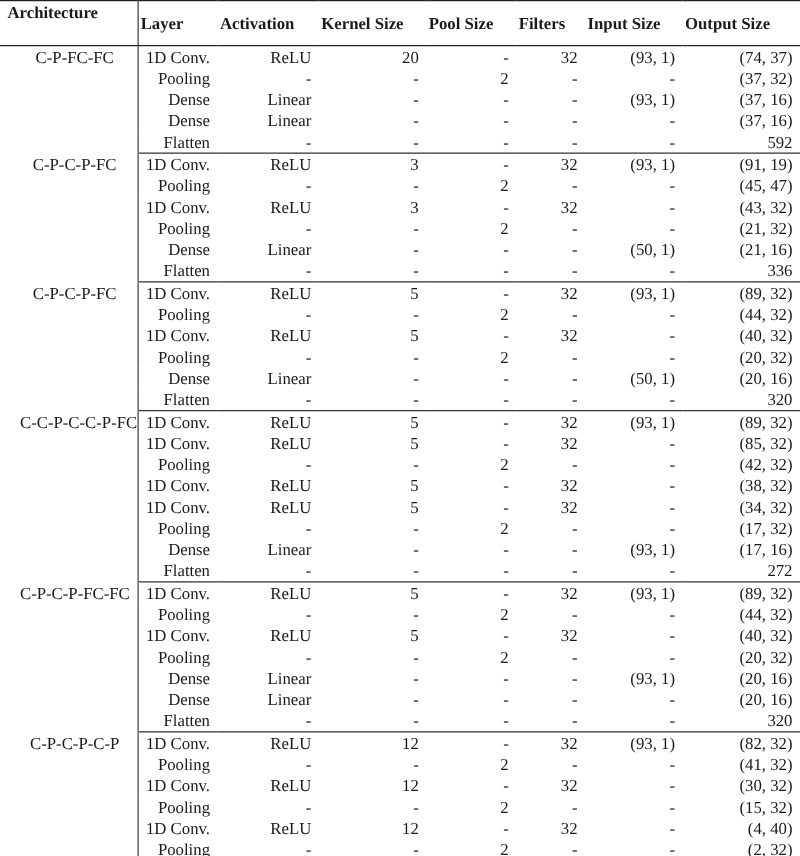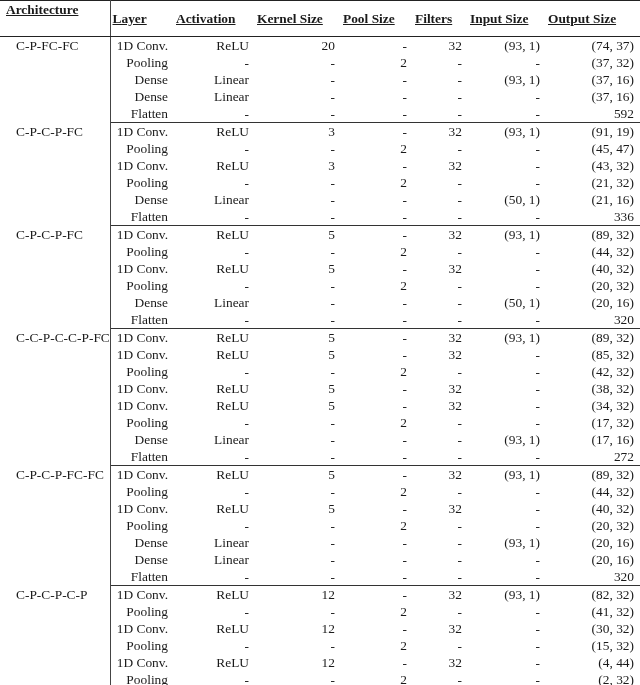--- a/index.html
+++ b/index.html
@@ -5,40 +5,40 @@
   html, body { margin: 0; padding: 0; background: #ffffff; }
   body { width: 640px; height: 685px; overflow: hidden; }
   table {
     border-collapse: collapse;
     width: 640px;
     font-family: "Liberation Serif", "DejaVu Serif", serif;
     font-size: 13.4px;
     color: #1a1a1a;
     table-layout: fixed;
   }
-  thead tr { height: 36px; text-decoration: underline; }
+  thead tr { height: 36px; }
   thead th {
     font-weight: bold;
     text-align: left;
     padding: 0 6px 0 2px;
     border-top: 1.4px solid #222;
     border-bottom: 1.4px solid #222;
     line-height: 17px;
     white-space: nowrap;
   }
   thead th.arch { text-align: left; padding-left: 6px; }
   tbody td {
     text-align: right;
     padding: 0 6px 0 2px;
     height: 17px;
     line-height: 17px;
     white-space: nowrap;
   }
   td.arch, th.arch {
-    text-align: left;
+    text-align: center;
     padding-left: 16px;
     border-right: 1px solid #444;
     vertical-align: top;
   }
   tr.group-end td { border-bottom: 1.3px solid #333; }
   col.c-arch { width: 110px; }
   col.c-layer { width: 64px; }
   col.c-act { width: 81px; }
   col.c-kern { width: 86px; }
   col.c-pool { width: 72px; }
@@ -403,21 +403,21 @@
         <td>-</td>
         <td>(15, 32)</td>
       </tr>
       <tr>
         <td>1D Conv.</td>
         <td>ReLU</td>
         <td>12</td>
         <td>-</td>
         <td>32</td>
         <td>-</td>
-        <td>(4, 44)</td>
+        <td>(4, 40)</td>
       </tr>
       <tr>
         <td>Pooling</td>
         <td>-</td>
         <td>-</td>
         <td>2</td>
         <td>-</td>
         <td>-</td>
         <td>(2, 32)</td>
       </tr>

